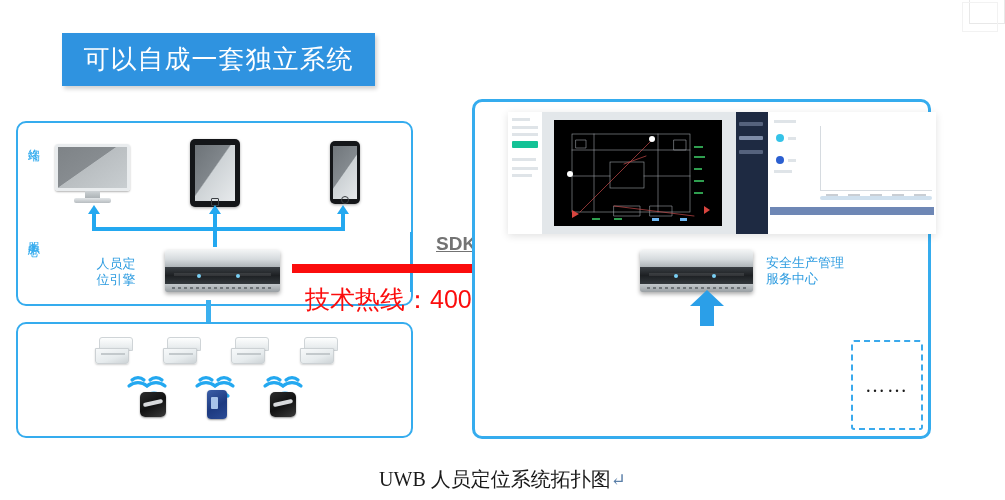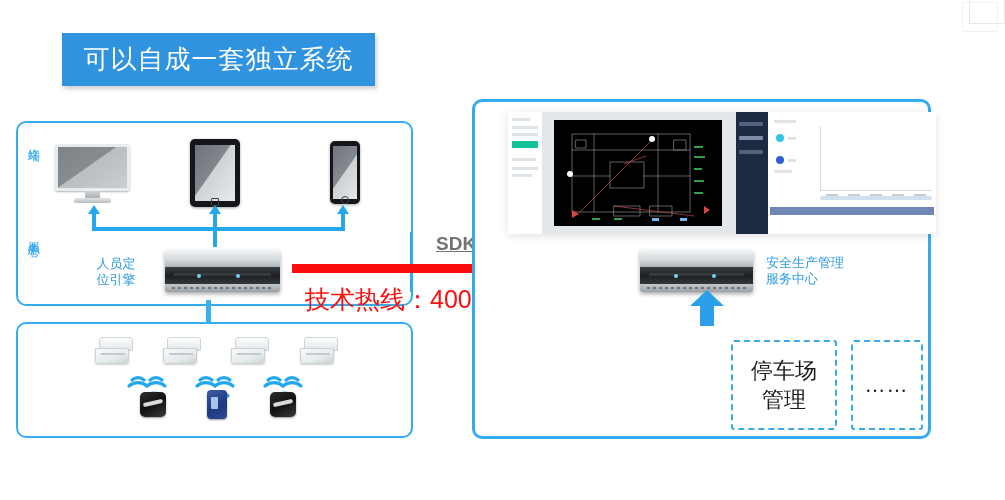--- a/index.html
+++ b/index.html
@@ -418,24 +418,21 @@
     <div class="srv-bot"></div>
   </div>
   <div class="srv-label srv-label-right">
     <div>安全生产管理</div>
     <div>服务中心</div>
   </div>
 
   <div class="bigarrow-head"></div>
   <div class="bigarrow-stem"></div>
 
-  <div class="dbox db3">
-    <div>
-      <div>停车场</div>
-      <div>管理</div>
-    </div>
-  </div>
   <div class="dbox db4">
     <span>……</span>
   </div>
 
+  <div class="caption">
+    <span>UWB 人员定位系统拓扑图</span><span class="pilcrow">↵</span>
+  </div>
 
 </div>
 
 </body></html>

